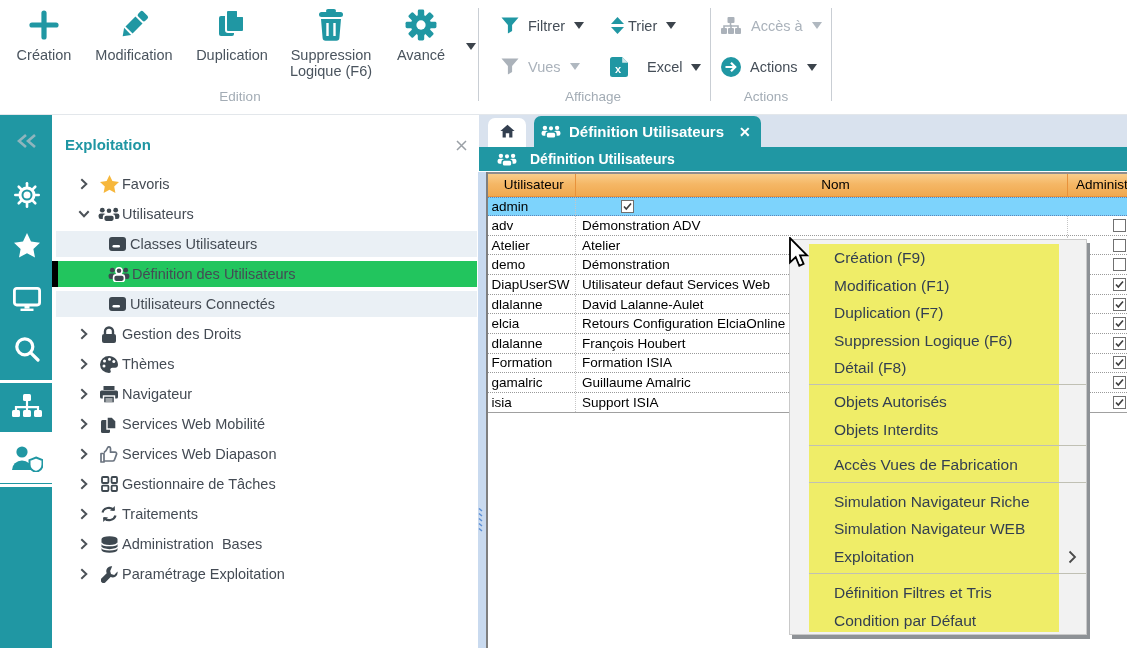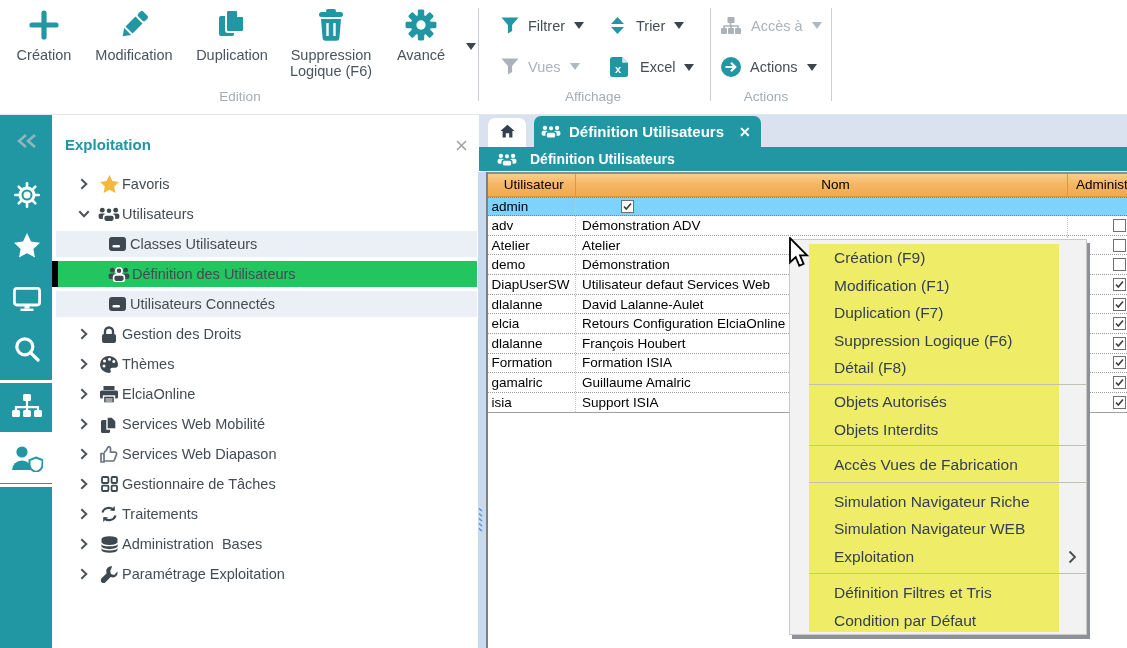--- a/index.html
+++ b/index.html
@@ -109,21 +109,21 @@
       <path d="M0.5 0.5 h17 l-6.4 7.5 v6 l-4.2 2.5 v-8.5 z" fill="#2097A3"></path>
     </svg>
     <span style="margin-left:9px">Filtrer</span>
     <span class="caret"></span>
   </div>
 <div class="sbtn" style="left:610px;top:17px" id="s-trier">
     <svg width="15" height="17" viewBox="0 0 15 17">
       <path d="M7.5 0 L14 7 H1 Z" fill="#2097A3"></path>
       <path d="M1 10 H14 L7.5 17 Z" fill="#2097A3"></path>
     </svg>
-    <span style="margin-left:11px">Trier</span>
+    <span style="margin-left:3px">Trier</span>
     <span class="caret"></span>
   </div>
 <div class="sbtn" style="left:721px;top:17px" id="s-acces">
     <svg width="20" height="17" viewBox="0 0 20 17">
       <g fill="#ABB2BA">
         <rect x="6.5" y="0" width="7" height="6" rx="1"></rect>
         <rect x="0" y="11" width="6" height="6" rx="1"></rect>
         <rect x="7" y="11" width="6" height="6" rx="1"></rect>
         <rect x="14" y="11" width="6" height="6" rx="1"></rect>
         <path d="M9.5 6 v3 M3 11 v-2 h14 v2 M10 11 v-3" stroke="#ABB2BA" stroke-width="1.6" fill="none"></path>
@@ -138,21 +138,21 @@
     </svg>
     <span style="margin-left:9px;color:#AAB2BB">Vues</span>
     <span class="caret gray"></span>
   </div>
 <div class="sbtn" style="left:610px;top:57px" id="s-excel">
     <svg width="18" height="20" viewBox="0 0 18 20">
       <path d="M2.5 0 H12.2 L18 5.8 V17.5 A2.5 2.5 0 0 1 15.5 20 H2.5 A2.5 2.5 0 0 1 0 17.5 V2.5 A2.5 2.5 0 0 1 2.5 0 Z" fill="#2097A3"></path>
       <path d="M12.2 0 L18 5.8 H12.2 Z" fill="#cfe8ea"></path>
       <text x="8" y="15.5" font-size="11" font-weight="bold" fill="#fff" text-anchor="middle" font-family="Liberation Sans">x</text>
     </svg>
-    <span style="margin-left:12px">Excel</span>
+    <span style="margin-left:19px">Excel</span>
     <span class="caret"></span>
   </div>
 <div class="sbtn" style="left:721px;top:57px" id="s-actions">
     <svg width="20" height="20" viewBox="0 0 20 20">
       <circle cx="10" cy="10" r="10" fill="#2097A3"></circle>
       <path d="M4.5 10 h9 M10 5.8 L14.2 10 L10 14.2" stroke="#fff" stroke-width="2.2" fill="none"></path>
     </svg>
     <span style="margin-left:9px">Actions</span>
     <span class="caret"></span>
   </div>
@@ -334,21 +334,21 @@
         </svg>
       </span>
       <span class="tic">
         <svg width="18" height="17" viewBox="0 0 18 17">
           <rect x="3.5" y="0" width="11" height="4" fill="#3E4850"></rect>
           <rect x="0" y="4.5" width="18" height="8" rx="1.5" fill="#3E4850"></rect>
           <rect x="3.5" y="10" width="11" height="7" fill="#3E4850" stroke="#fff" stroke-width="1.4"></rect>
           <path d="M5.5 13 h7 M5.5 15 h7" stroke="#fff" stroke-width="1"></path>
         </svg>
       </span>
-      <span>ElciaOnline</span>
+      <span>Navigateur</span>
     </div>
     <div class="titem" style="top:409px">
       <span class="chev">
         <svg width="8" height="12" viewBox="0 0 8 12">
           <path d="M1.3 1.3 L6.3 6 L1.3 10.7" stroke="#4c5258" stroke-width="2" fill="none"></path>
         </svg>
       </span>
       <span class="tic">
         <svg width="16" height="17" viewBox="0 0 16 17">
           <rect x="0" y="4" width="9" height="13" rx="1.5" fill="#3E4850"></rect>

